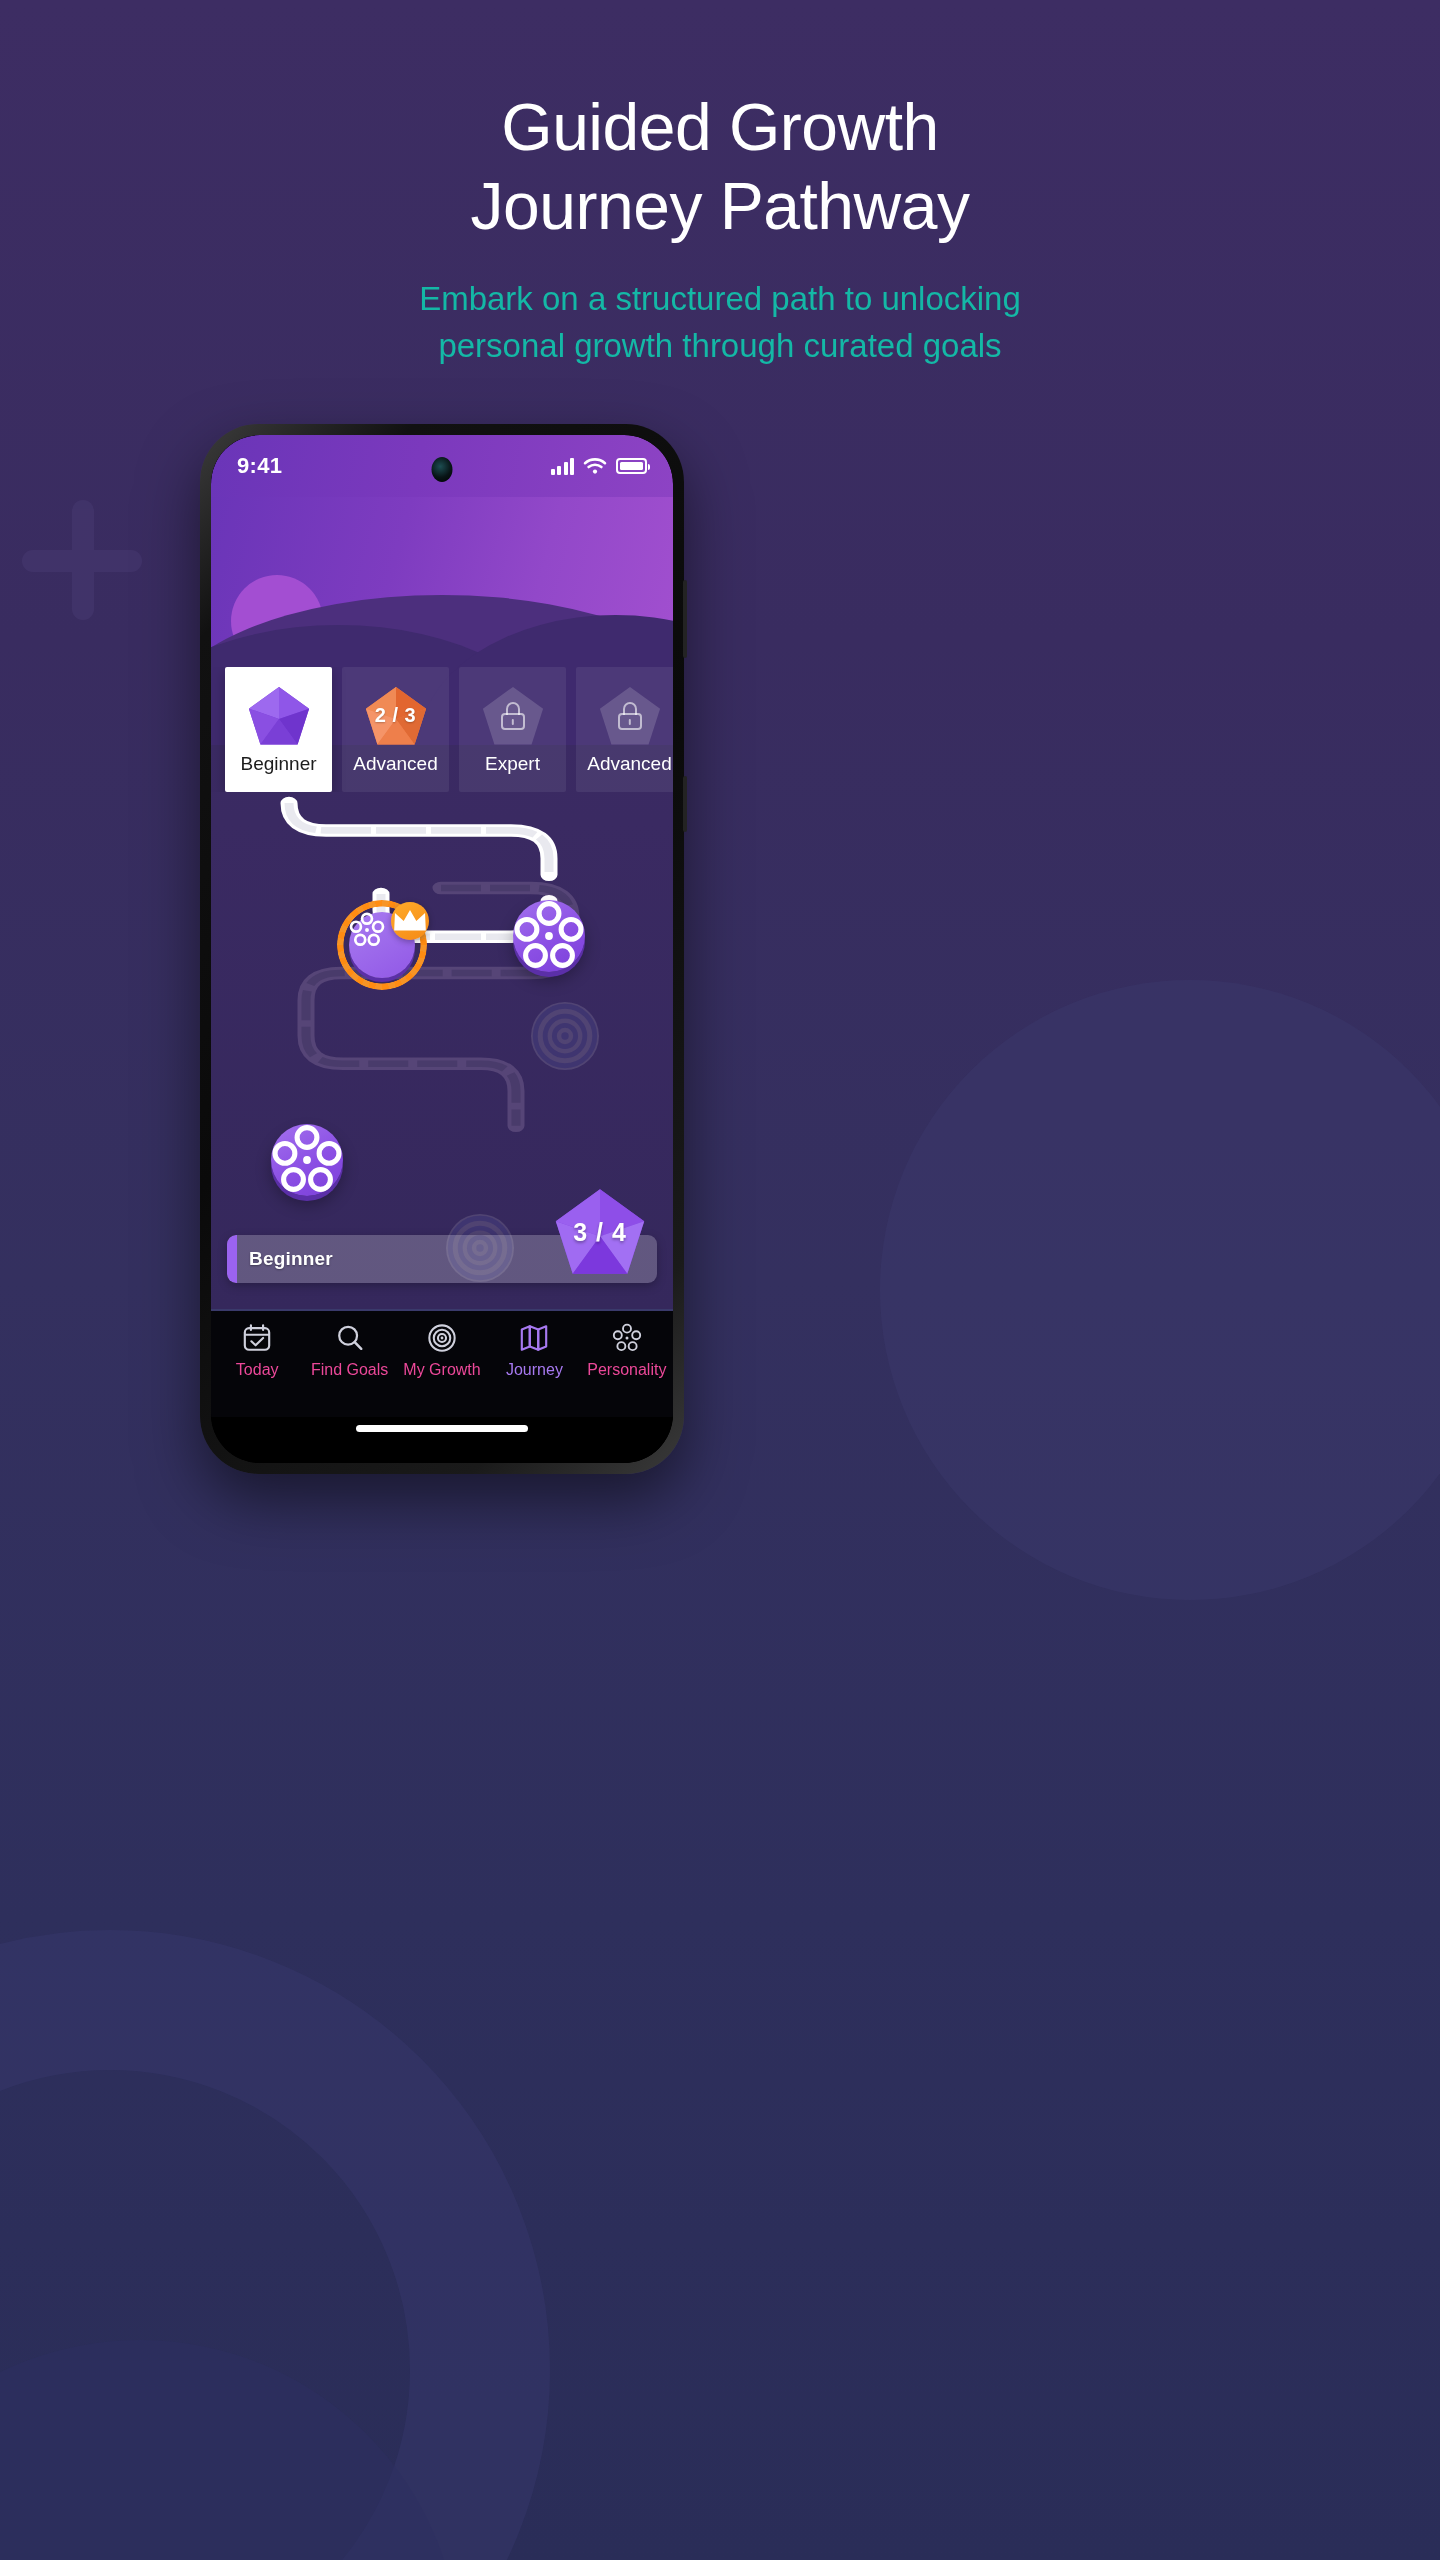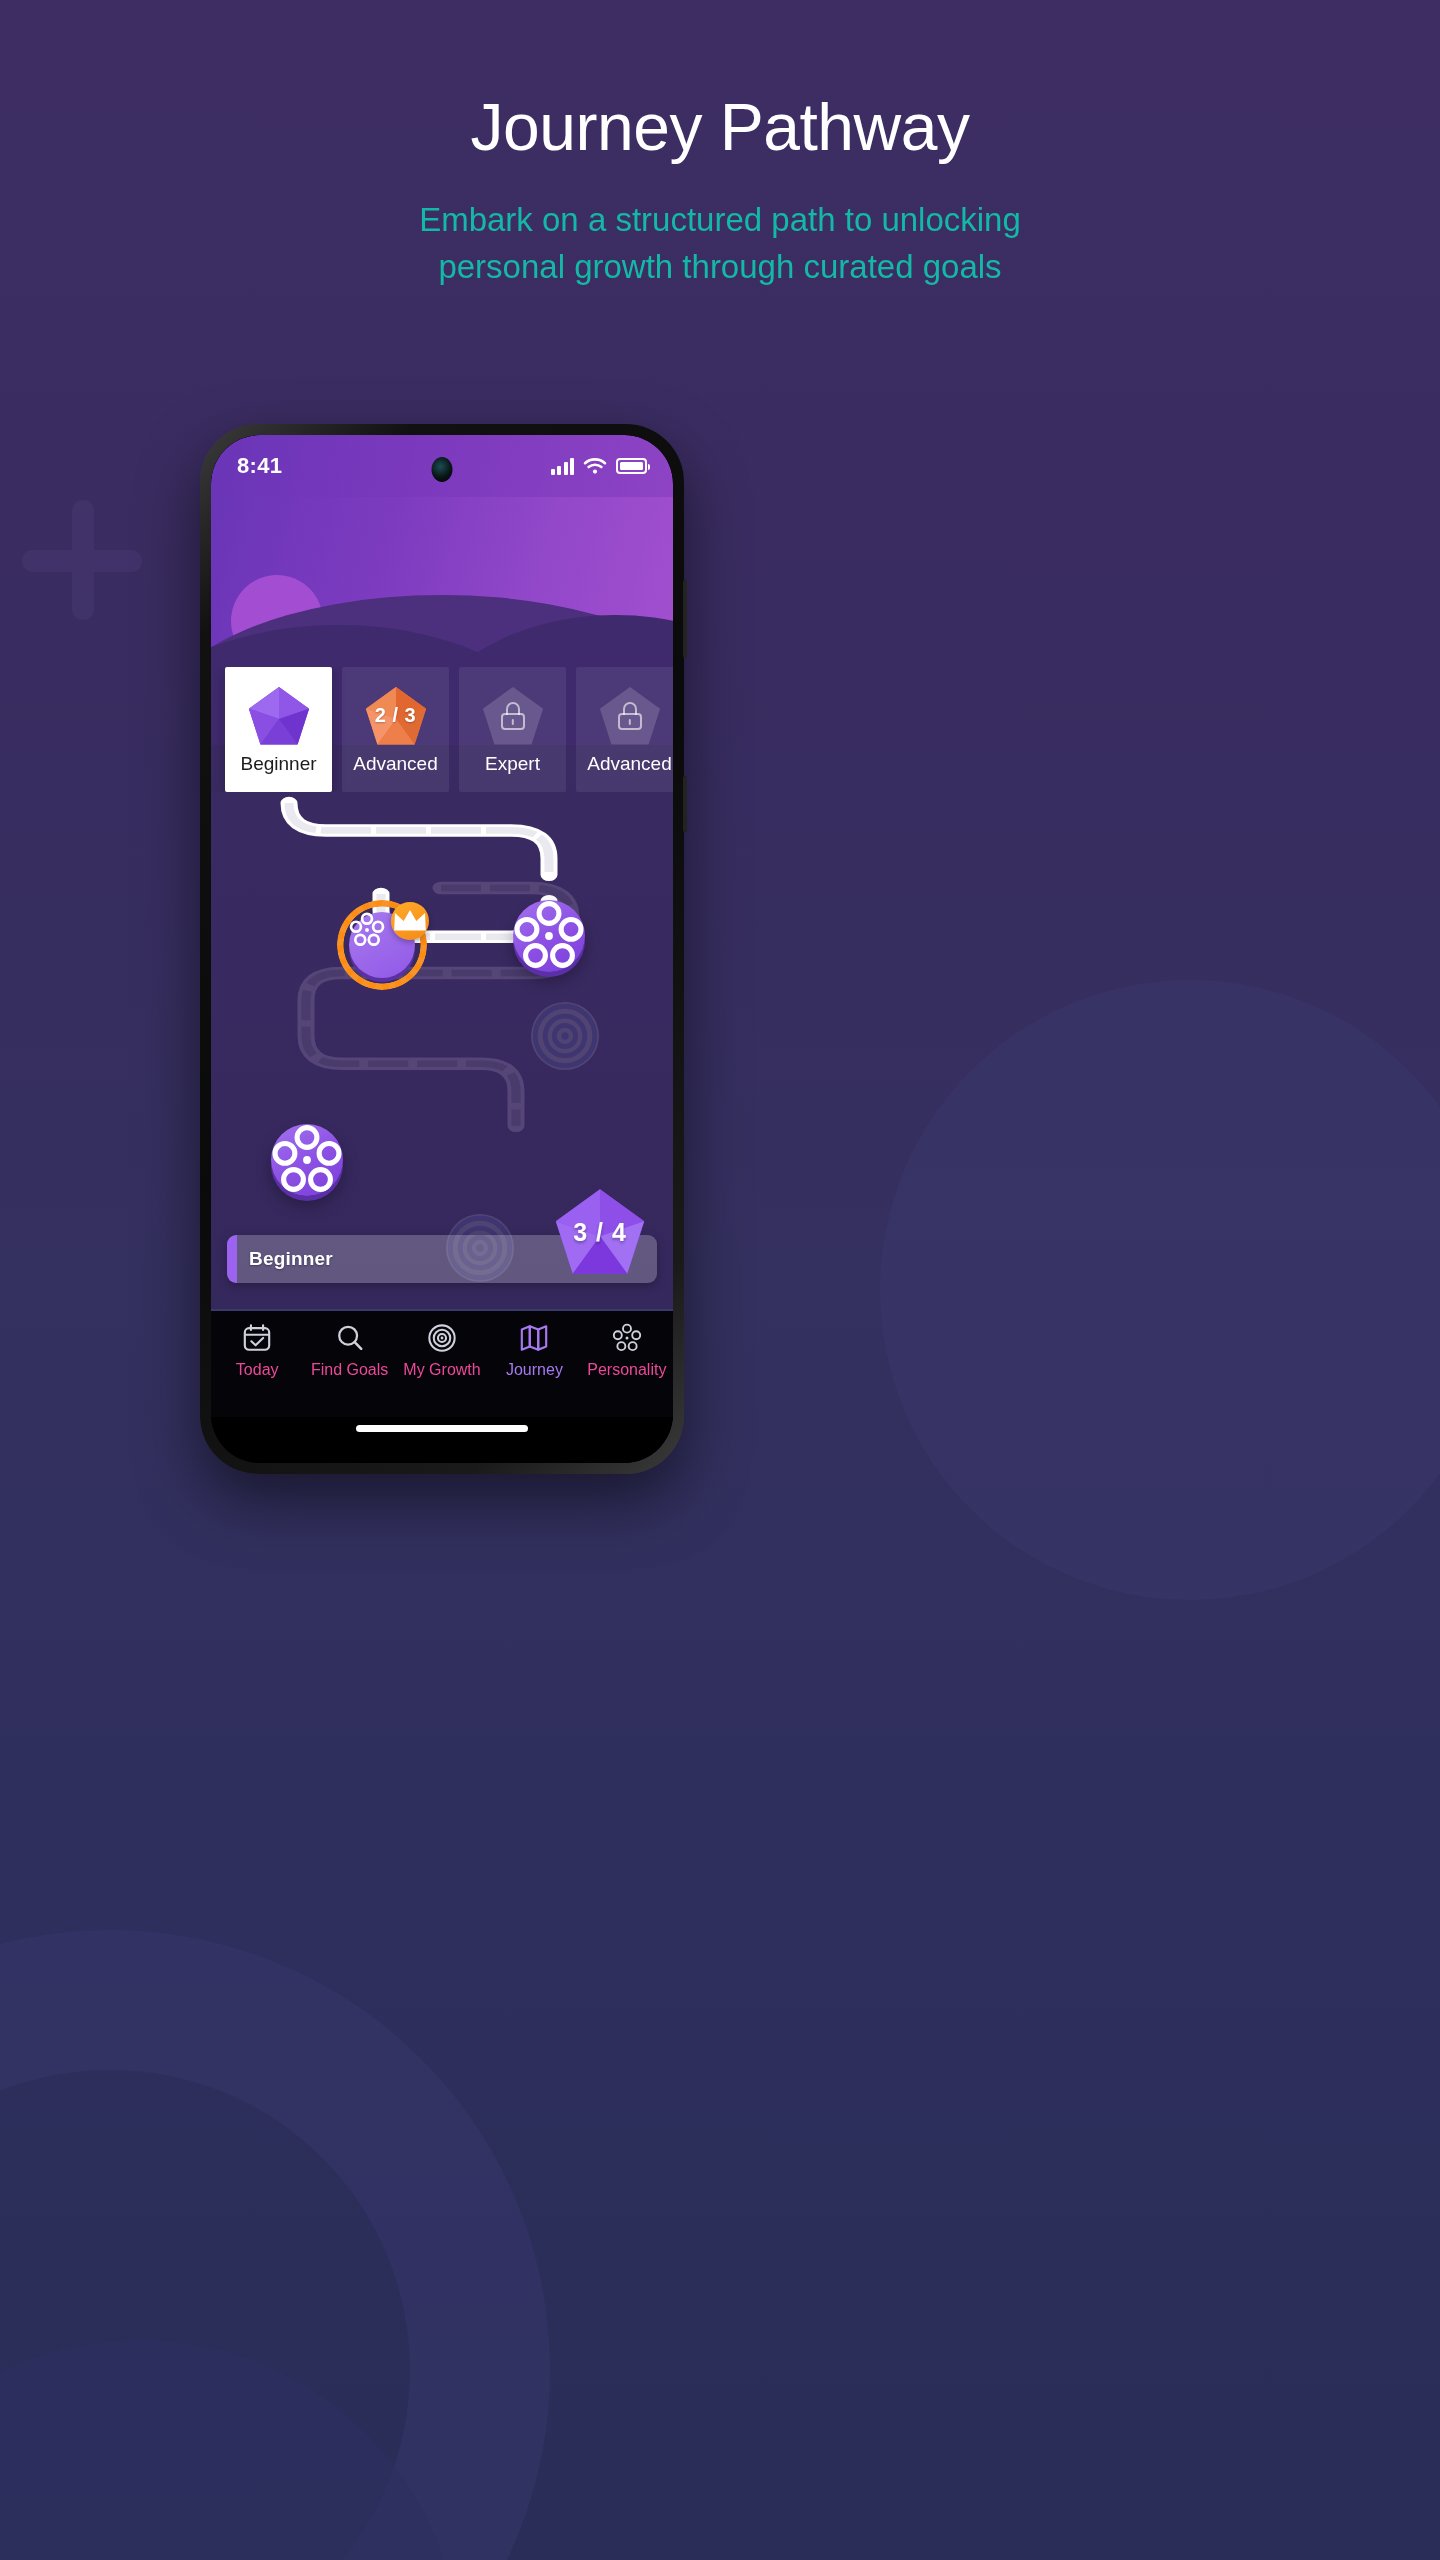--- a/index.html
+++ b/index.html
@@ -276,38 +276,39 @@
 
 <div class="page-bg">
   <div class="bg-ring-bl"></div>
   <div class="bg-ring-bl2"></div>
   <div class="bg-circle-right"></div>
   <div class="bg-plus"></div>
 </div>
 
 <div class="header">
   <div class="title">
+    <div>Guided Growth</div>
     <div>Journey Pathway</div>
   </div>
   <div class="subtitle">
     <div>Embark on a structured path to unlocking</div>
     <div>personal growth through curated goals</div>
   </div>
 </div>
 
 <div class="phone">
   <div class="phone-frame"></div>
   <div class="btn-side btn-vol"></div>
   <div class="btn-side btn-pow"></div>
 
   <div class="phone-inner">
     <div class="screen">
 
       <div class="statusbar">
-        <div class="sb-time">8:41</div>
+        <div class="sb-time">9:41</div>
         <div class="camera"></div>
         <div class="sb-right">
           <span class="signal">
             <i></i>
               <i></i>
               <i></i>
               <i></i>
           </span>
           <svg width="24" height="18" viewBox="0 0 24 18">
             <path d="M2 6.2 A15 15 0 0 1 22 6.2" fill="none" stroke="#fff" stroke-width="2.6" stroke-linecap="round"></path>

